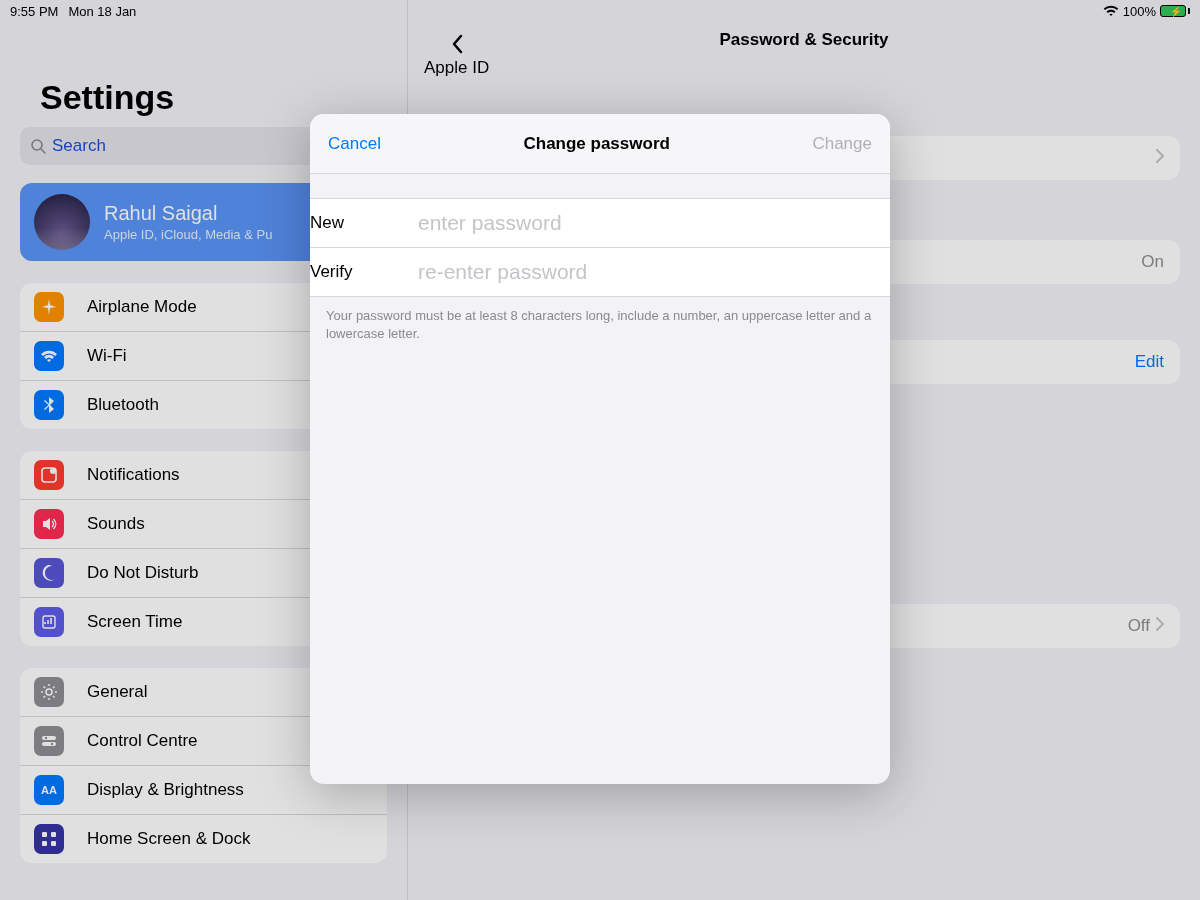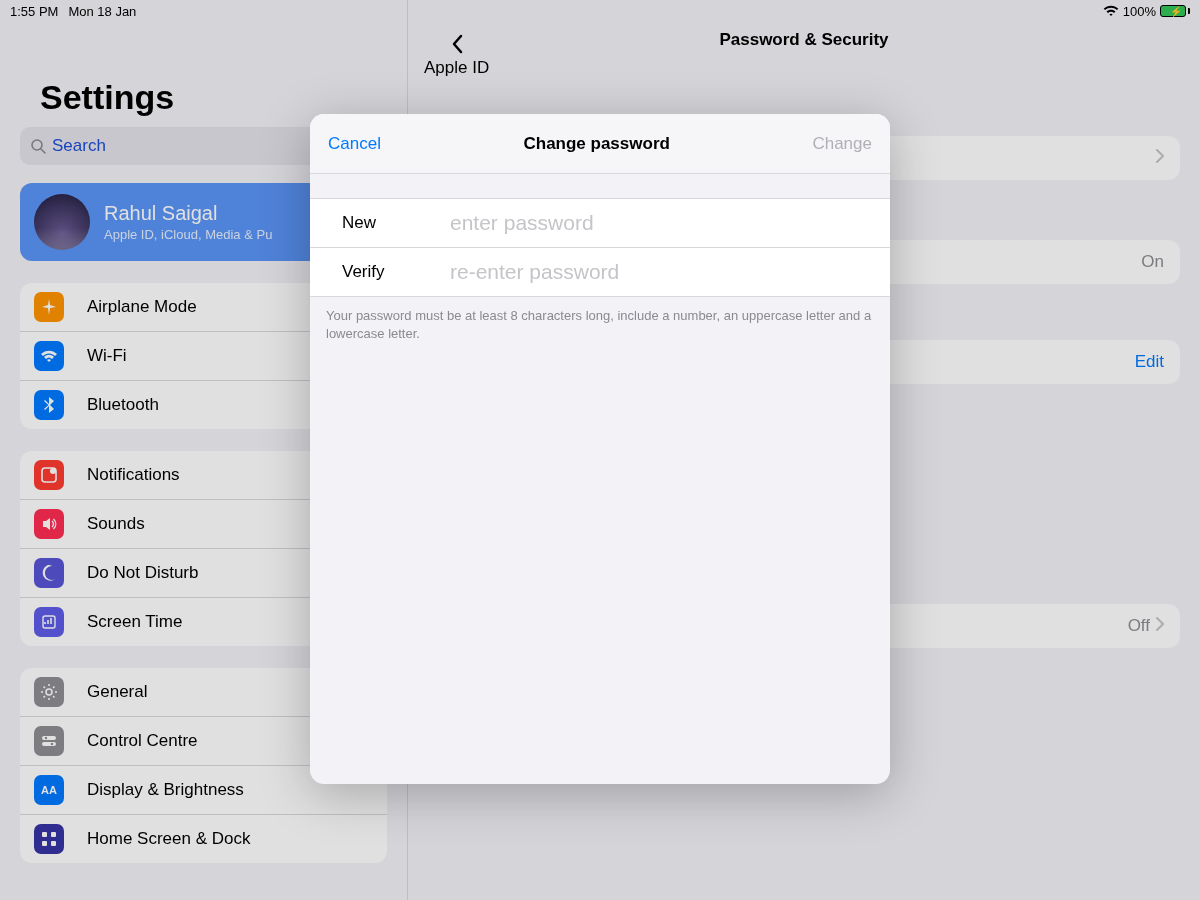--- a/index.html
+++ b/index.html
@@ -164,21 +164,21 @@
   .m-title  { font-size: 17px; font-weight: 600; }
   .m-change { color: #b0b0b6; font-size: 17px; }
   .modal-body { padding-top: 24px; }
   .mgroup {
     background: #fff;
     border-top: 0.5px solid #d7d7dc;
     border-bottom: 0.5px solid #d7d7dc;
   }
   .mrow {
     display: flex; align-items: center;
-    padding: 12px 32px;
+    padding: 12px 0;
     border-bottom: 0.5px solid #d7d7dc;
   }
   .mrow:last-child { border-bottom: none; }
   .mrow .mlabel { width: 108px; font-size: 17px; }
   .mrow .minput { color: #c5c5c9; font-size: 21px; flex:1;}
   .mfootnote { padding: 10px 16px; font-size: 13px; color: #8a8a8f; line-height:1.35;}
   
   .battery {
     display:inline-flex; align-items:center; gap:2px;
   }
@@ -187,21 +187,21 @@
     background:#34c759;
   }
   .batt-cap{ width:2px; height:6px; background:#000; border-radius:0 1px 1px 0;}
   .bolt{ position:absolute; left:9px; top:0; color:#fff; font-size:10px; line-height:12px;}
 </style>
 </head>
 <body>
 
 <div class="status-bar">
   <div class="status-left">
-    <span>1:55 PM</span>
+    <span>9:55 PM</span>
     <span>Mon 18 Jan</span>
   </div>
   <div class="status-right">
     <span class="wifi-icon">
       <svg width="16" height="12" viewBox="0 0 16 12">
           <path d="M8 11 L6.3 9.3 C7.2 8.4 8.8 8.4 9.7 9.3 Z M3.5 6.5 C6 4 10 4 12.5 6.5 L11 8 C9.3 6.3 6.7 6.3 5 8 Z M0.7 3.7 C4.7 -0.3 11.3 -0.3 15.3 3.7 L13.9 5.1 C10.6 1.9 5.4 1.9 2.1 5.1 Z" fill="#000"></path>
         </svg>
     </span>
     <span>100%</span>
     <span class="battery">

